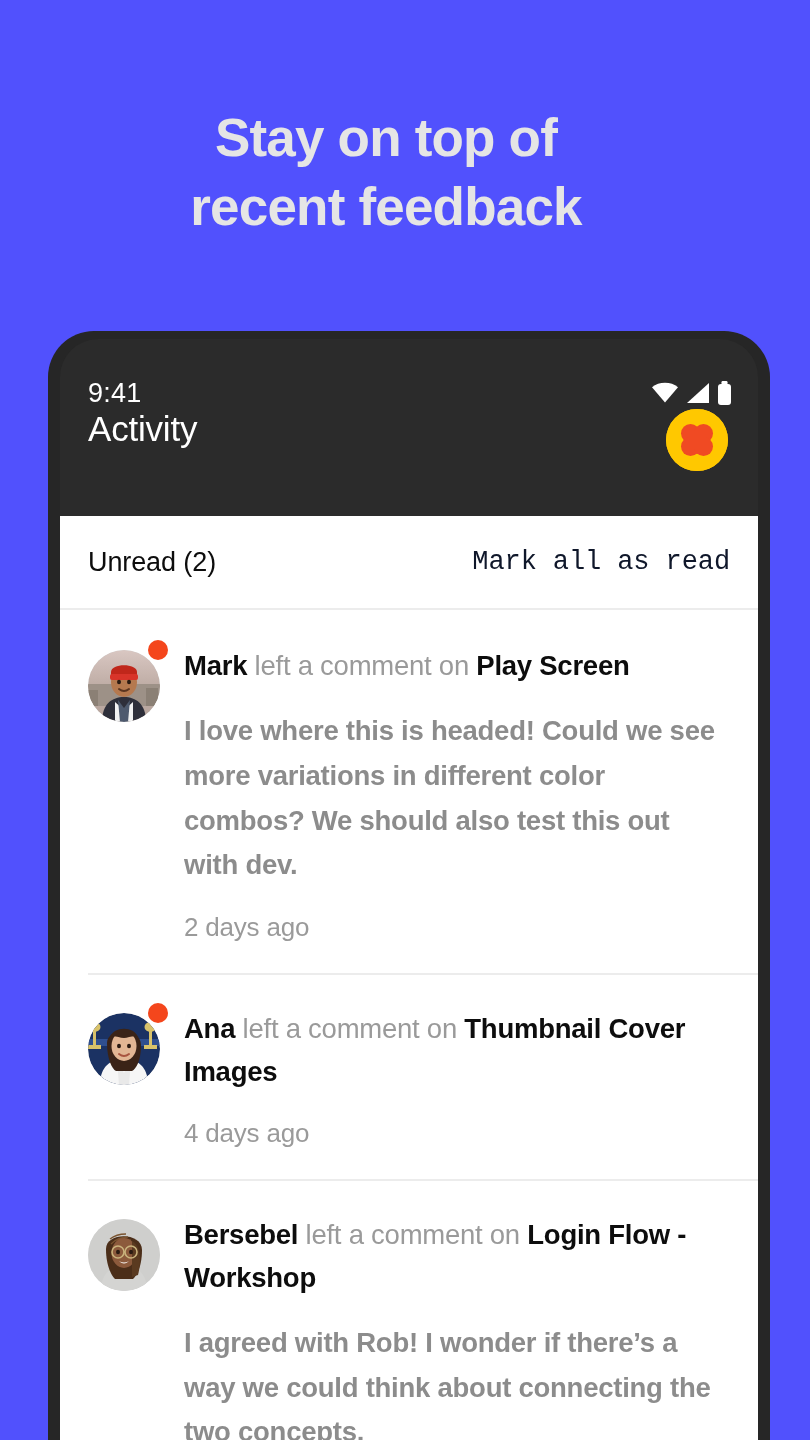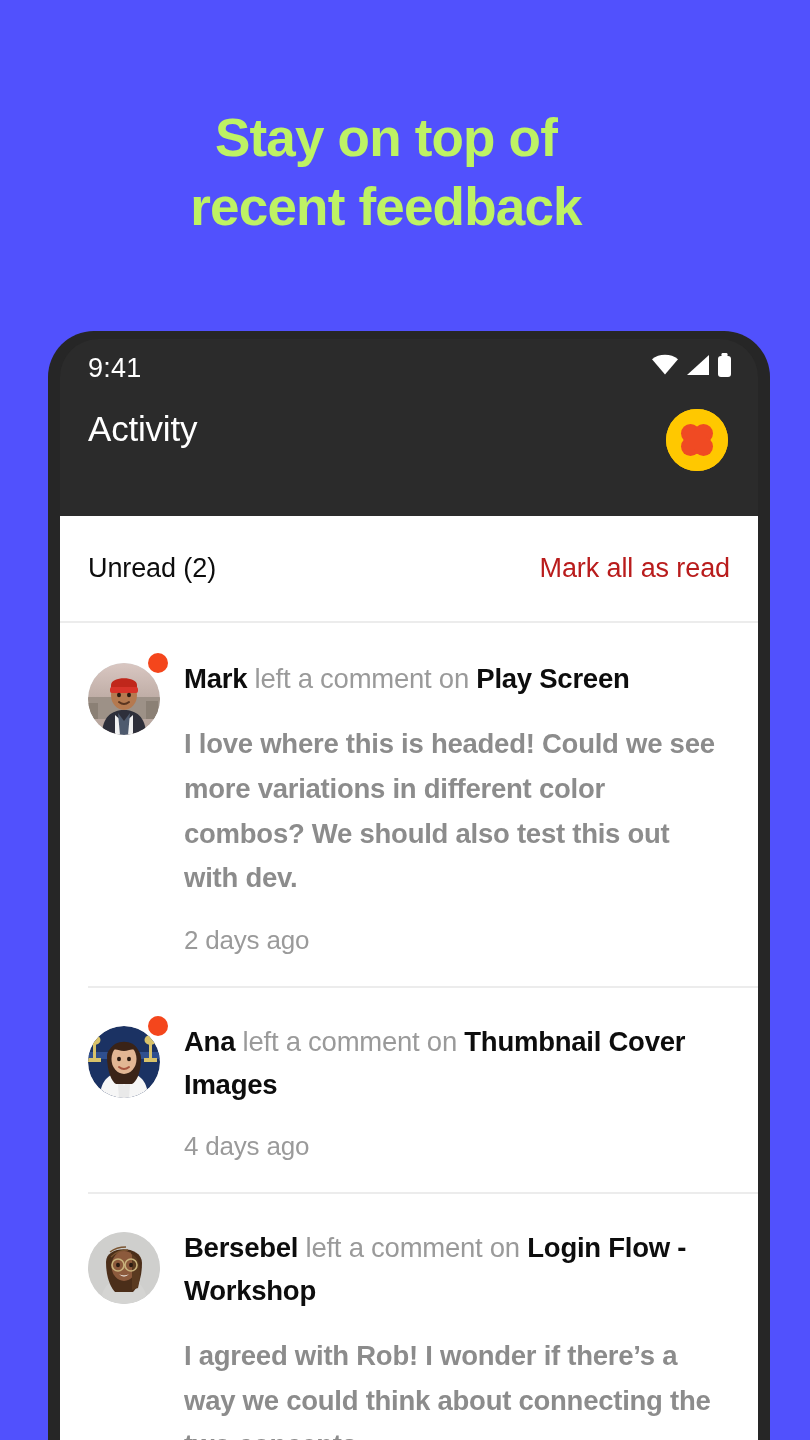--- a/index.html
+++ b/index.html
@@ -14,21 +14,21 @@
     font-family: "Liberation Sans", sans-serif;
     background: #5151fd;
     position: relative;
   }
 
   
   .headline {
     width: 772px;
     padding-top: 104px;
     text-align: center;
-    color: #bef264;
+    color: #e5e5e5;
     font-size: 53px;
     font-weight: bold;
     line-height: 1.3;
     letter-spacing: -0.8px;
   }
   .headline .line { display: block; }
 
   
   .phone-frame {
     position: absolute;
@@ -49,21 +49,21 @@
     height: 1152px;
     background: #2b2b2b;
     border-radius: 38px 38px 0 0;
     overflow: hidden;
   }
 
   
   .status-bar {
     height: 70px;
     display: flex;
-    align-items: flex-start;
+    align-items: flex-end;
     justify-content: space-between;
     padding: 14px 26px 0 28px;
     color: #ffffff;
   }
   .status-time {
     font-size: 27px;
     font-weight: normal;
     letter-spacing: 0.2px;
   }
   .status-icons {
@@ -97,37 +97,38 @@
   .avatar-badge svg { position: absolute; left: 0; top: 0; }
 
   
   .sheet {
     background: #ffffff;
     height: 975px;
     overflow: hidden;
   }
 
   .unread-header {
-    height: 107px;
+    height: 94px;
     display: flex;
     align-items: center;
     justify-content: space-between;
     padding: 0 28px 0 28px;
     border-bottom: 2px solid #ececec;
   }
   .unread-label {
     font-size: 27px;
     color: #0d0d0d;
     letter-spacing: -0.1px;
   }
   .mark-read {
     font-size: 27px;
-    color: #b91c1c;
+    color: #0f172a;
     letter-spacing: -0.1px;
     cursor: pointer;
+    font-family: Liberation Mono, monospace;
   }
 
   
   .activity-list { }
 
   .activity-item {
     display: flex;
     padding: 28px 30px 30px 28px;
     gap: 20px;
     position: relative;

